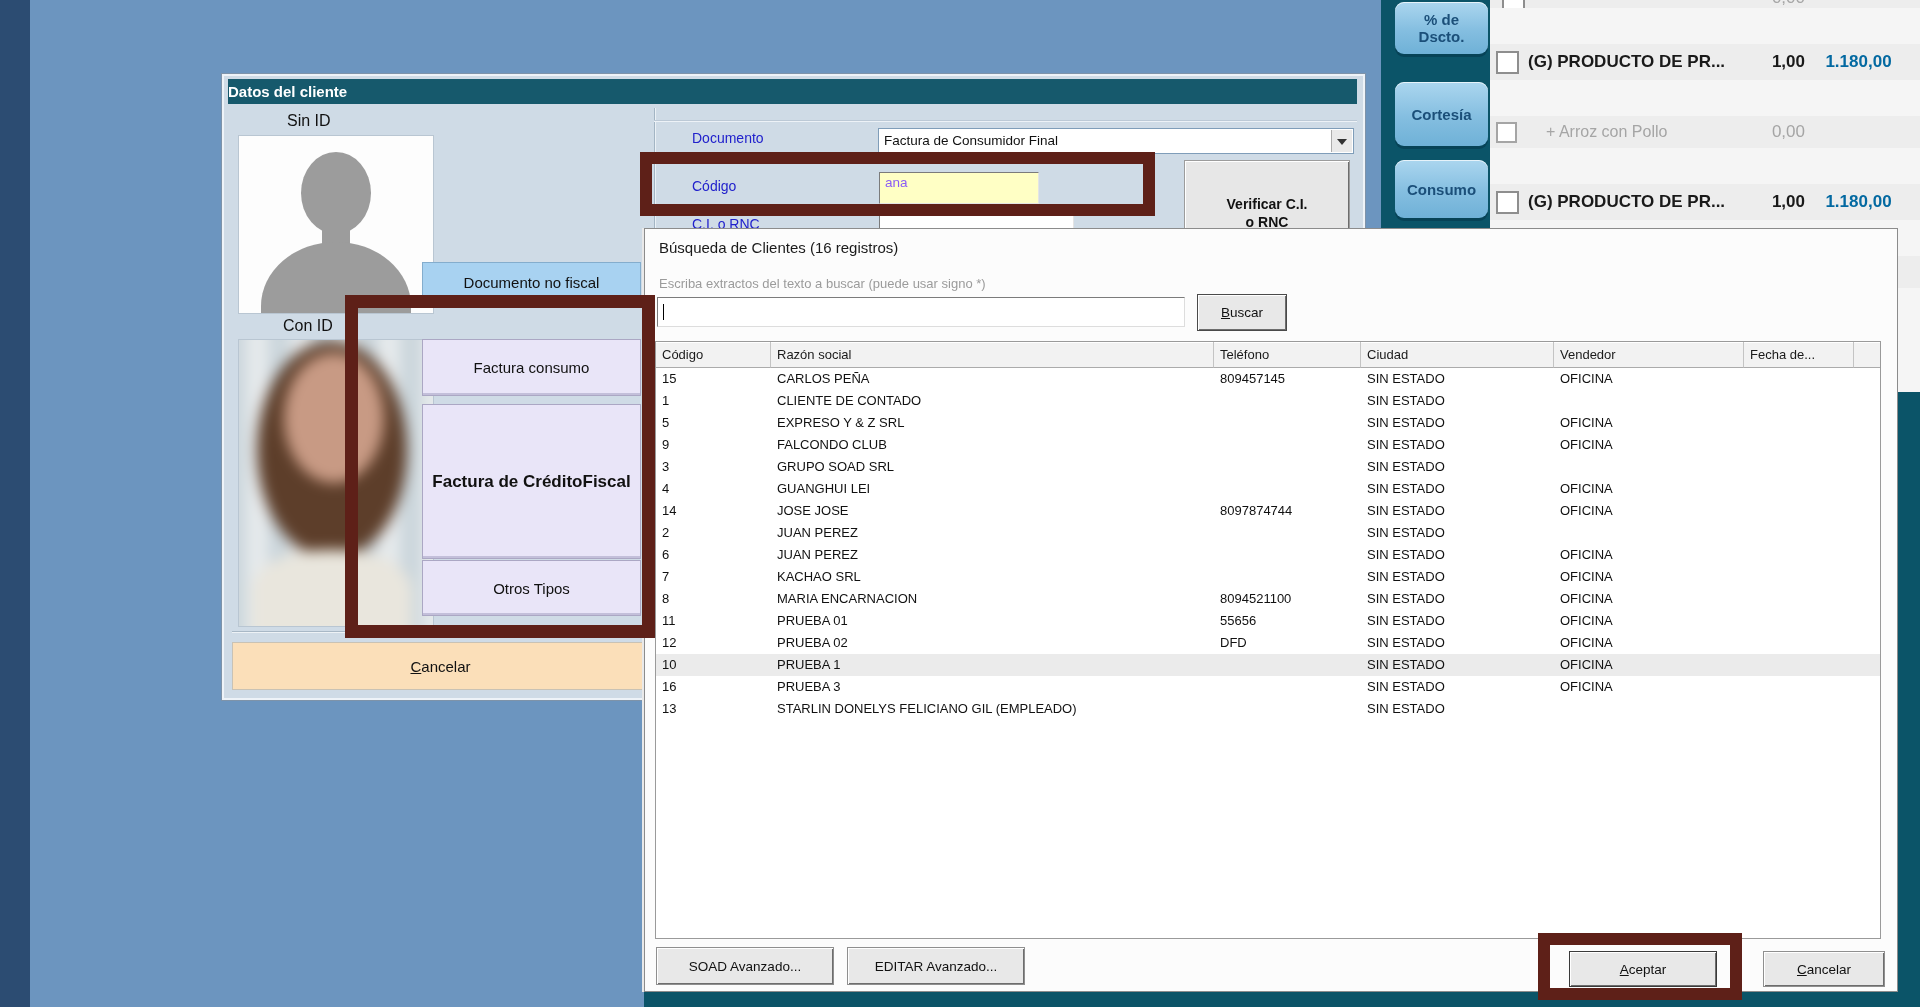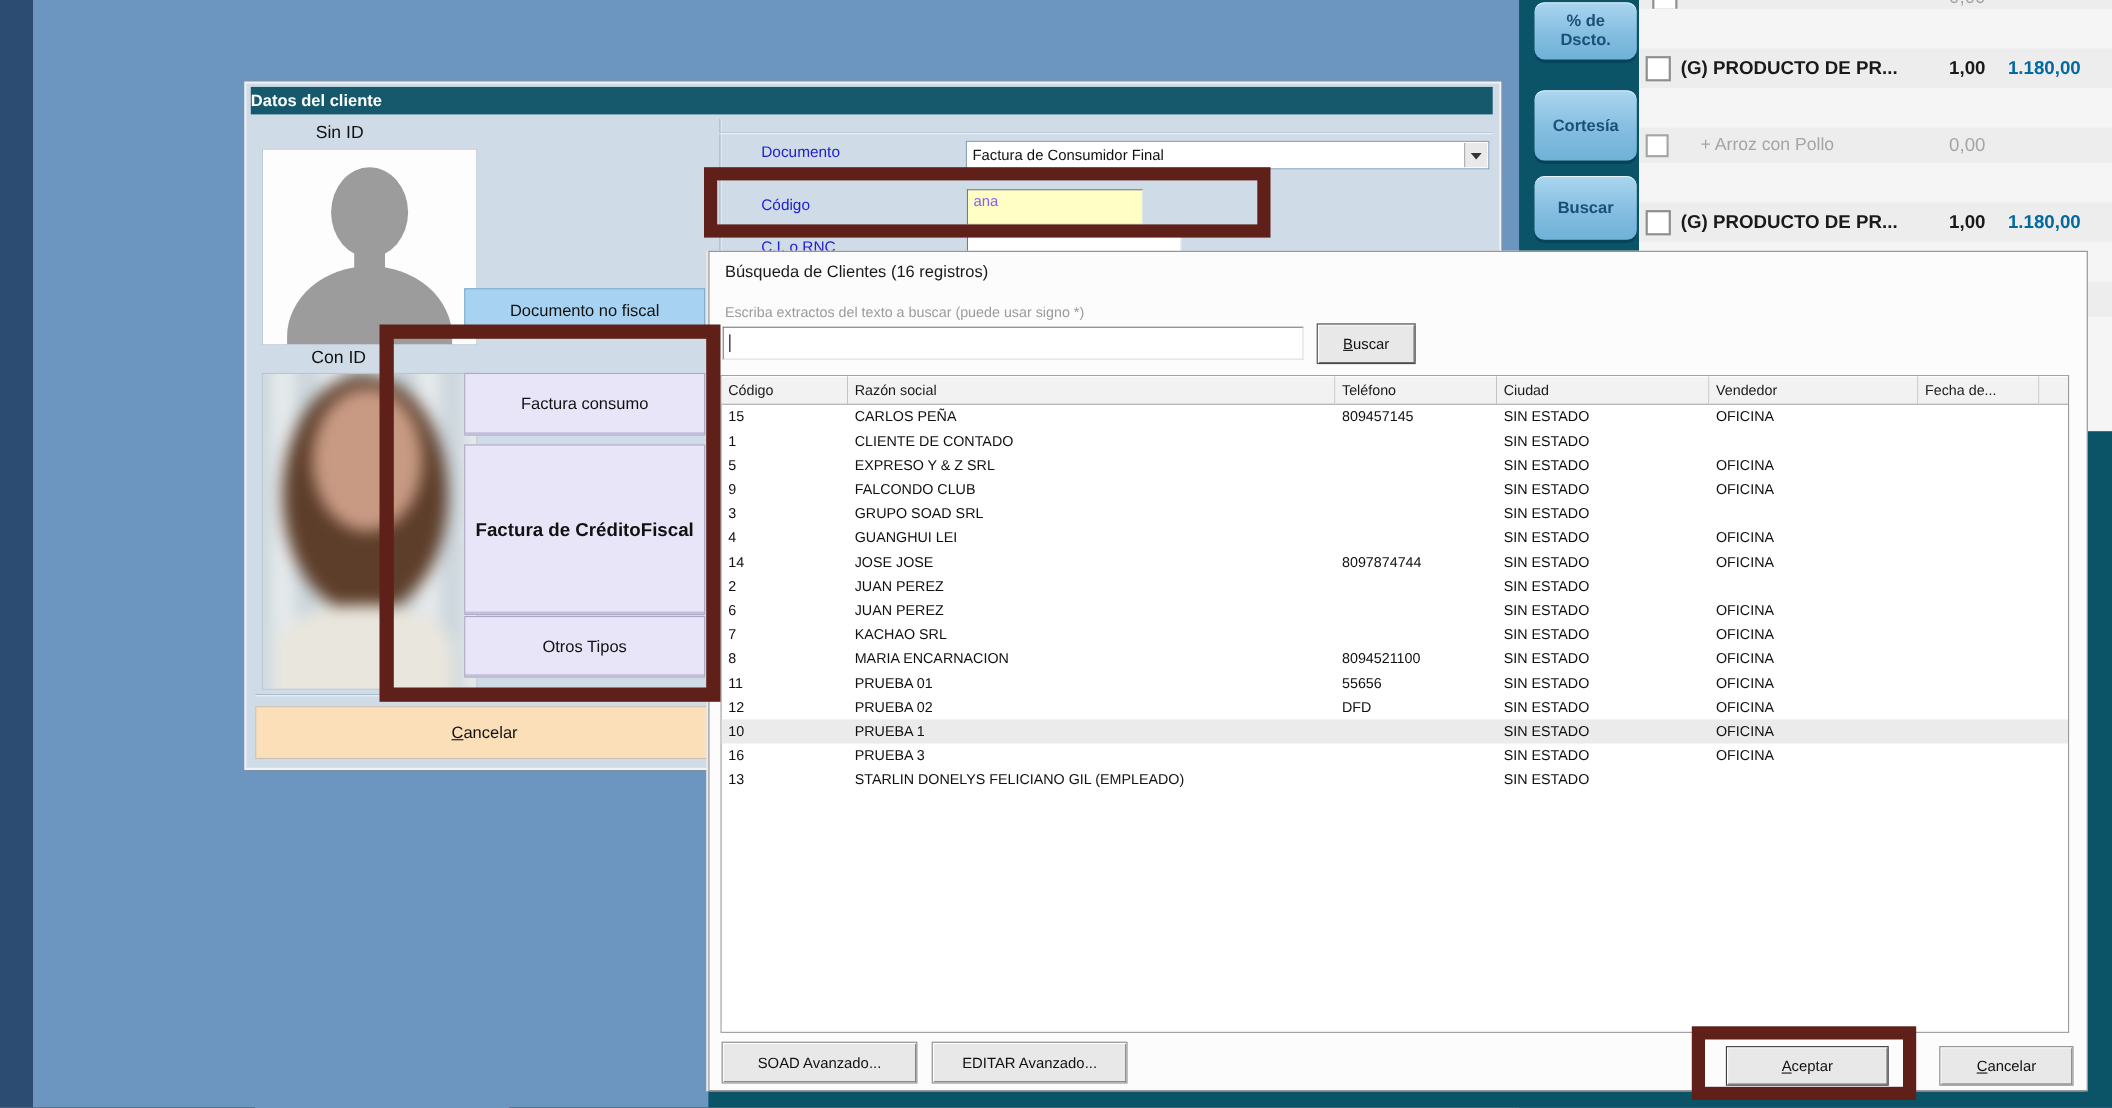--- a/index.html
+++ b/index.html
@@ -124,21 +124,21 @@
   <div class="abs" id="teal-bottom"></div>
 
   <div class="abs side-btn" style="top:2px;height:52px;">
     <span>% de</span>
     <span>Dscto.</span>
   </div>
   <div class="abs side-btn" style="top:82px;height:64px;">
     <span>Cortesía</span>
   </div>
   <div class="abs side-btn" style="top:160px;height:58px;">
-    <span>Buscar</span>
+    <span>Consumo</span>
   </div>
 
   <div class="abs" id="product-panel">
     <div id="prow-sliver">
       <div class="pcheck"></div>
       <div class="pqty" style="color:#A5A5A5;font-weight:400;">0,00</div>
     </div>
     <div class="prow main">
       <div class="pcheck"></div>
       <div class="pname">(G) PRODUCTO DE PR...</div>
@@ -199,20 +199,24 @@
     <div class="abs" id="fields-topline"></div>
     <div class="abs field-label" style="left:468px;top:54px;">Documento</div>
     <div class="abs" id="doc-select">
       <span>Factura de Consumidor Final</span>
       <span id="doc-arrow"></span>
     </div>
     <div class="abs field-label" style="left:468px;top:102px;">Código</div>
     <div class="abs" id="codigo-input">ana</div>
     <div class="abs field-label" style="left:468px;top:140px;">C.I. o RNC</div>
     <div class="abs" id="ci-input"></div>
+    <div class="abs" id="verificar-btn">
+      <div>Verificar C.I.</div>
+      <div>o RNC</div>
+    </div>
   </div>
 
   <div class="abs" id="busq">
     <div class="abs" id="busq-title">Búsqueda de Clientes (16 registros)</div>
     <div class="abs" id="busq-instr">Escriba extractos del texto a buscar (puede usar signo *)</div>
     <div class="abs" id="busq-input">
       <div id="busq-caret"></div>
     </div>
     <div class="abs btn3d" id="busq-buscar"><u>B</u>uscar</div>
 

